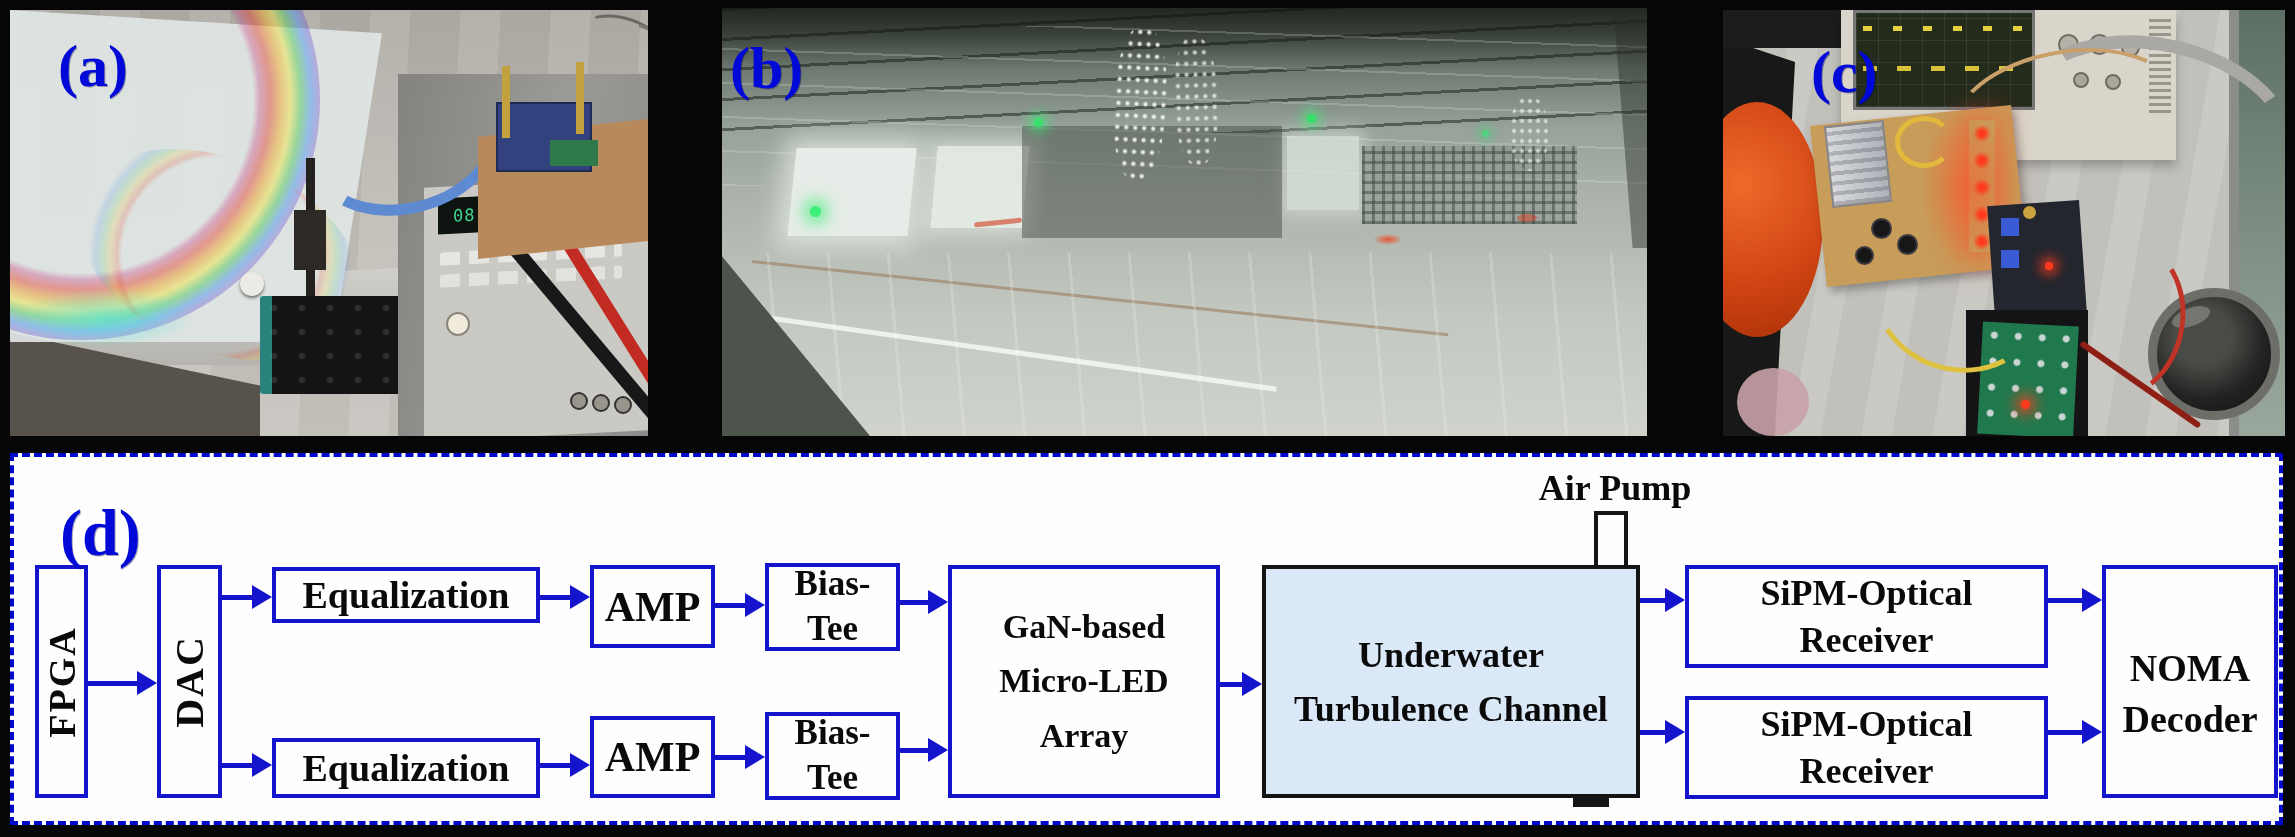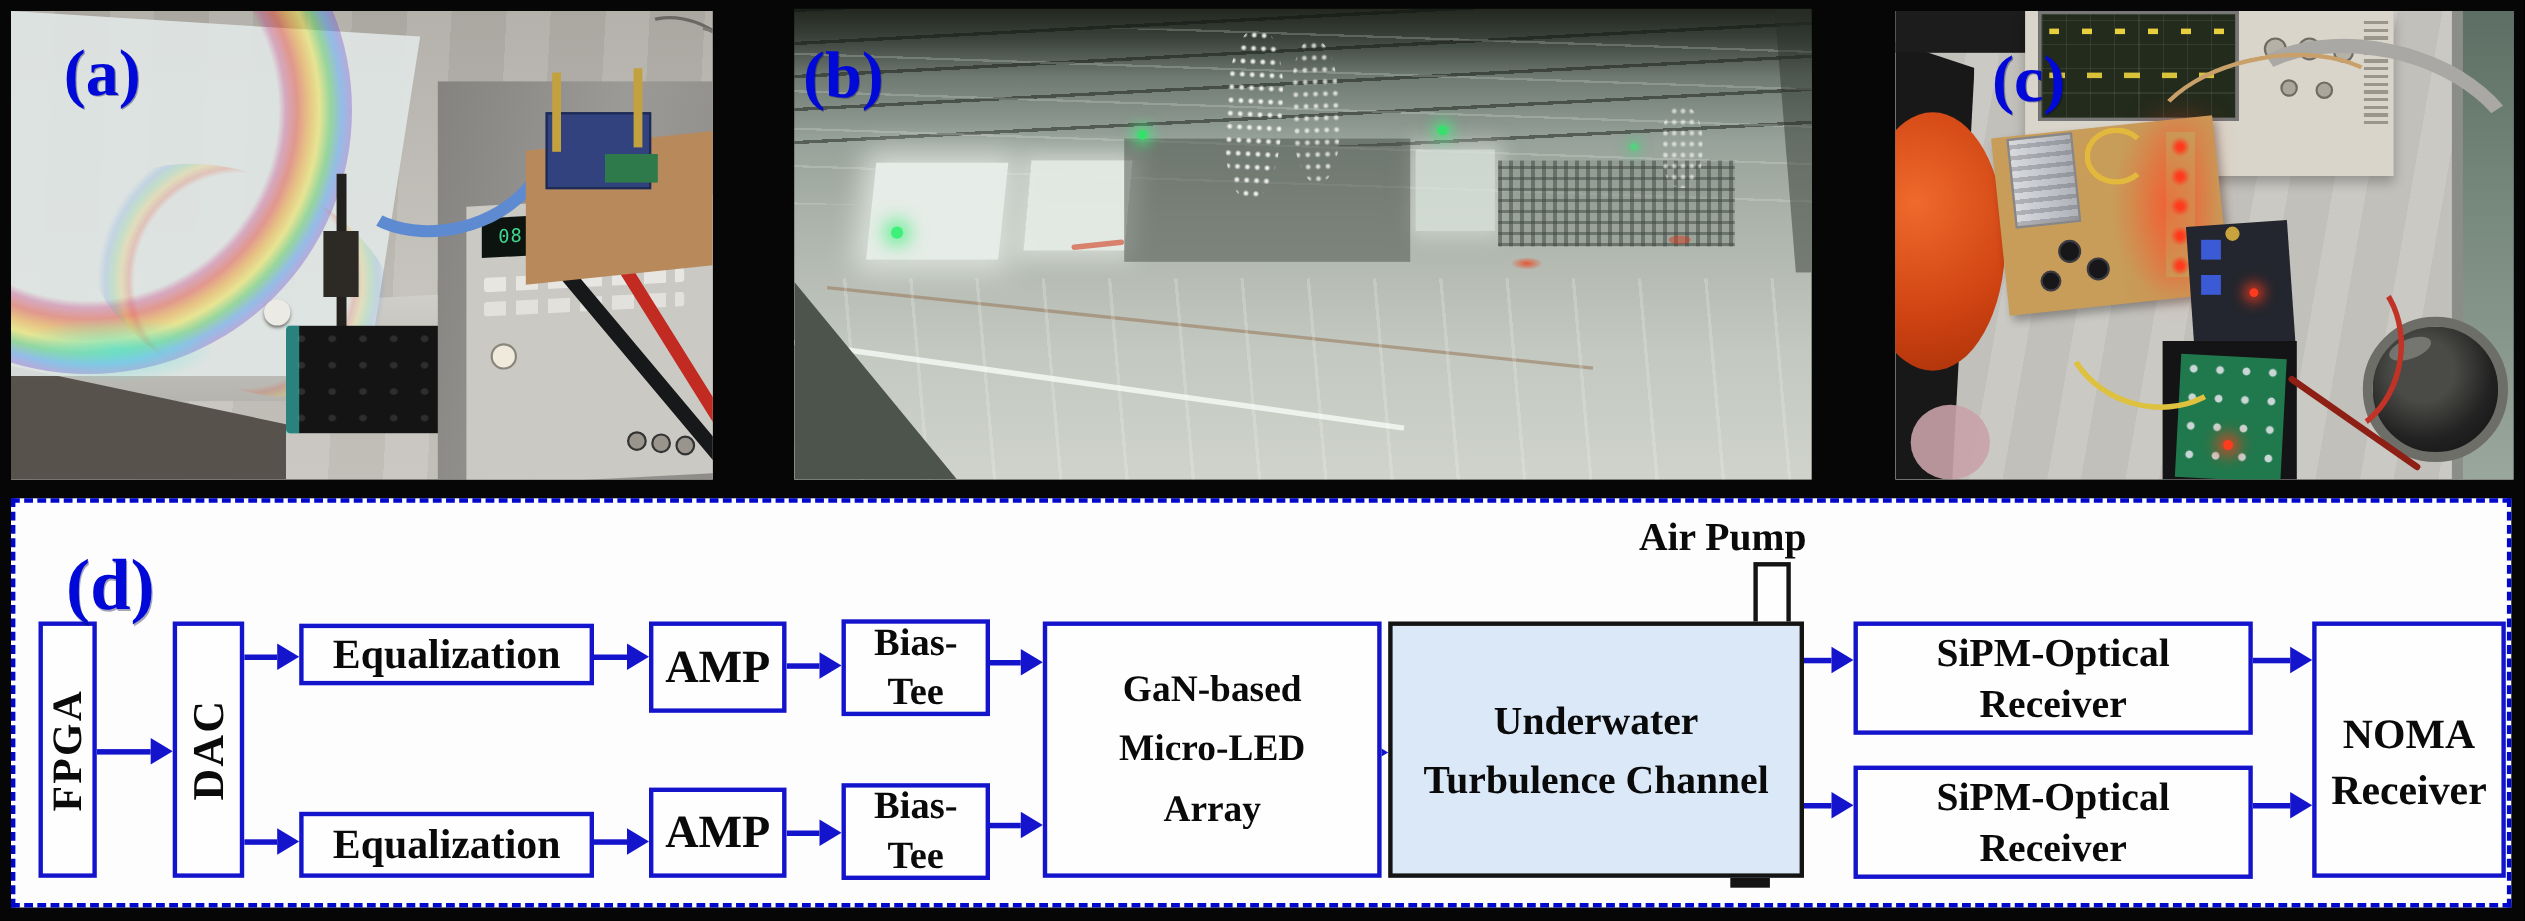--- a/index.html
+++ b/index.html
@@ -19,21 +19,21 @@
   .vwrap{display:flex;align-items:center;justify-content:center;width:100%;height:100%;}
   .vtext{transform:rotate(-90deg);white-space:nowrap;font-weight:bold;}
   .arrow{position:absolute;height:5px;background:#1414cc;z-index:15;}
   .arrow::after{content:"";position:absolute;right:-20px;top:-10px;width:0;height:0;
                 border-left:20px solid #1414cc;border-top:12px solid transparent;
                 border-bottom:12px solid transparent;}
   .channel{border:4px solid #141414;background:#dbe8f8;align-items:center;}
   .matlab{position:absolute;right:-1px;top:-1px;width:122px;height:67px;box-sizing:border-box;
           border-left:2px solid #1414cc;border-bottom:2px solid #1414cc;background:#fefefe;
           display:flex;align-items:center;justify-content:center;font-weight:bold;font-size:21px;}
-  .airpump-label{position:absolute;left:1490px;top:467px;width:250px;
+  .airpump-label{position:absolute;left:1490px;top:467px;width:250px;text-align:center;
                  font-weight:bold;font-size:36px;color:#0a0a0a;z-index:22;}
   .pipe{position:absolute;left:1594px;top:511px;width:34px;height:60px;background:#fefefe;
         border:4px solid #141414;box-sizing:border-box;z-index:18;}
   .mono{font-family:"DejaVu Sans Mono",monospace;}
 </style>
 </head>
 <body>
 
 <div class="figure">
 
@@ -172,40 +172,40 @@
   <div class="node" style="left:272px;top:738px;width:268px;height:60px;font-size:38px;">
     <span>Equalization</span>
   </div>
   <div class="node" style="left:590px;top:716px;width:125px;height:82px;font-size:42px;">
     <span>AMP</span>
   </div>
   <div class="node pre" style="left:765px;top:712px;width:135px;height:88px;font-size:35px;">
     <span class="pre">Bias-
 Tee</span>
   </div>
-  <div class="node" style="left:948px;top:565px;width:308px;height:233px;font-size:34px;">
+  <div class="node" style="left:948px;top:565px;width:272px;height:233px;font-size:34px;">
     <span class="pre" style="line-height:1.6;">GaN-based
 Micro-LED
 Array</span>
   </div>
   <div class="node channel" style="left:1262px;top:565px;width:378px;height:233px;font-size:36px;">
     <span class="pre" style="line-height:1.5;">Underwater
 Turbulence Channel</span>
   </div>
   <div class="node" style="left:1685px;top:565px;width:363px;height:103px;font-size:36px;">
     <span class="pre">SiPM-Optical
 Receiver</span>
   </div>
   <div class="node" style="left:1685px;top:696px;width:363px;height:103px;font-size:36px;">
     <span class="pre">SiPM-Optical
 Receiver</span>
   </div>
   <div class="node" style="left:2102px;top:565px;width:176px;height:233px;font-size:38px;align-items:flex-start;">
     <span class="pre" style="margin-top:74px;line-height:1.35;width:100%;">NOMA
-Receiver</span>
+Decoder</span>
   </div>
 
   <div class="arrow" style="left:88px;top:681px;width:49px;"></div>
   <div class="arrow" style="left:222px;top:595px;width:30px;"></div>
   <div class="arrow" style="left:222px;top:763px;width:30px;"></div>
   <div class="arrow" style="left:540px;top:595px;width:30px;"></div>
   <div class="arrow" style="left:715px;top:603px;width:30px;"></div>
   <div class="arrow" style="left:900px;top:600px;width:28px;"></div>
   <div class="arrow" style="left:540px;top:763px;width:30px;"></div>
   <div class="arrow" style="left:715px;top:755px;width:30px;"></div>

